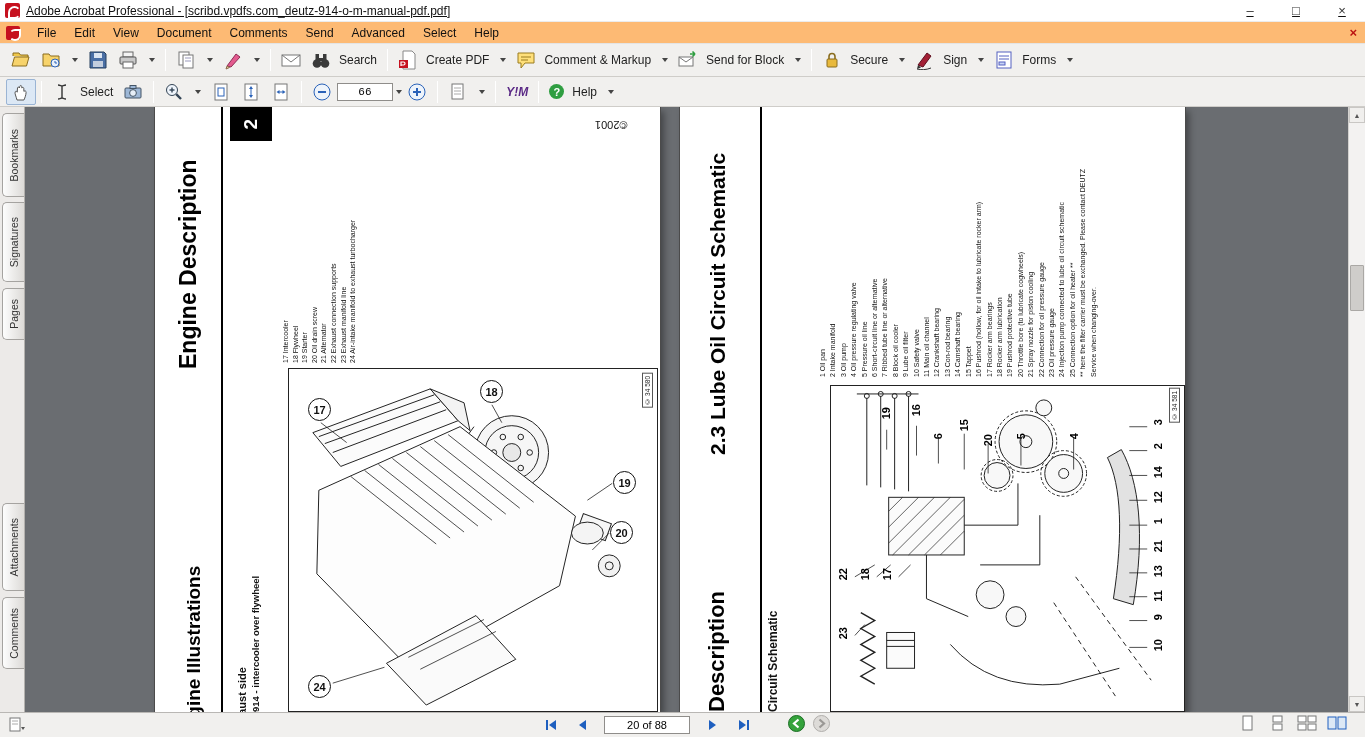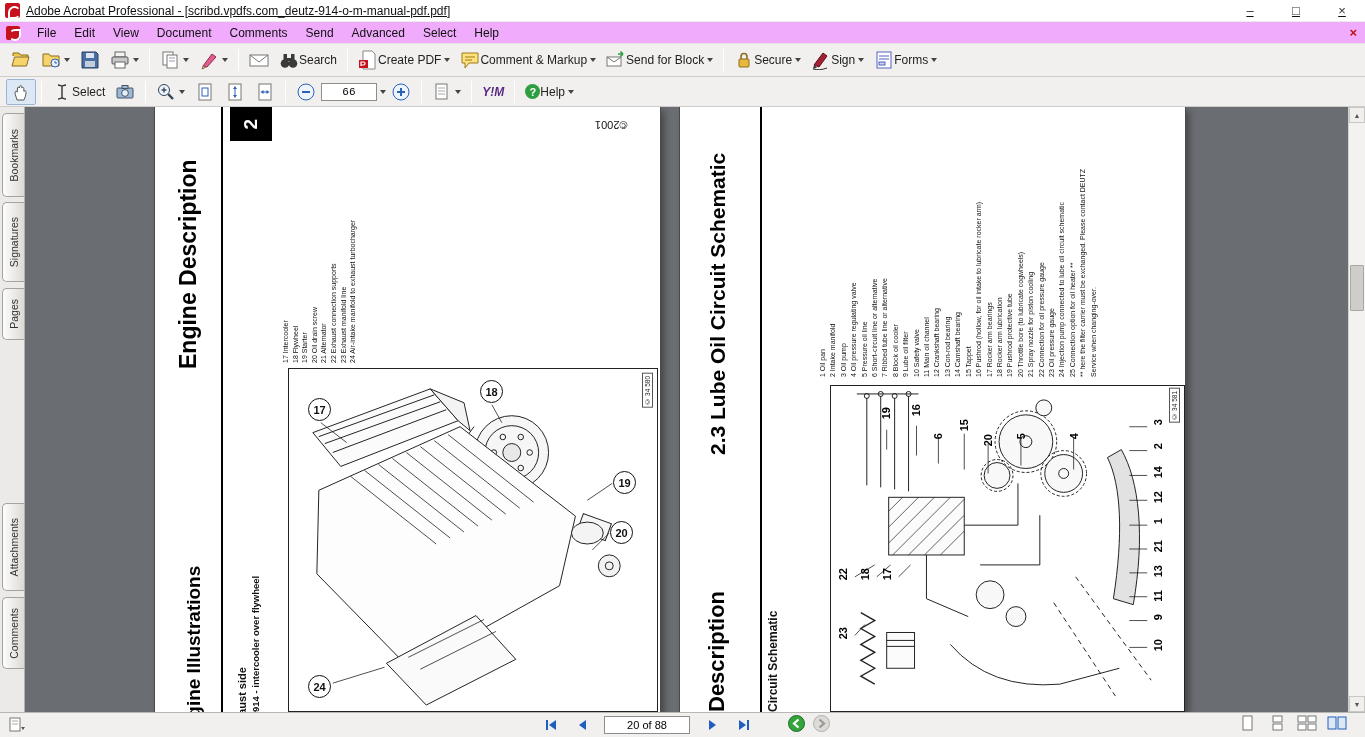--- a/index.html
+++ b/index.html
@@ -9,31 +9,31 @@
 
   
   .titlebar { height:22px; background:#fff; display:flex; align-items:center; padding-left:5px; border-bottom:1px solid #ececec;text-decoration:underline; }
   .app-icon { width:15px; height:15px; background:#c6111f; border-radius:2px; position:relative; flex:0 0 auto; }
   .app-icon::after { content:""; position:absolute; left:3px; top:3px; width:9px; height:9px; border:2px solid #fff; border-radius:50% 50% 50% 0; border-right-color:transparent; }
   .title-text { font-size:12px; margin-left:6px; white-space:nowrap; }
   .win-controls { margin-left:auto; display:flex; height:22px; }
   .win-btn { width:46px; height:22px; display:flex; align-items:center; justify-content:center; font-size:13px; color:#333; }
 
   
-  .menubar { height:22px; background:#f0abfc; display:flex; align-items:center; border-bottom:1px solid #e4e4e4; padding-left:6px; position:relative; }
+  .menubar { height:22px; background:#fdba74; display:flex; align-items:center; border-bottom:1px solid #e4e4e4; padding-left:6px; position:relative; }
   .menu-app-icon { width:14px; height:14px; background:#c6111f; border-radius:2px; margin-right:8px; position:relative; }
   .menu-app-icon::after { content:""; position:absolute; left:3px; top:3px; width:8px; height:8px; border:2px solid #fff; border-radius:50% 0 50% 50%; border-left-color:transparent; }
   .menu-item { font-size:12px; padding:3px 9px; color:#111; cursor:default; }
   .menu-close-x { position:absolute; right:8px; color:#b11; font-weight:bold; font-size:13px; }
 
   
   .toolbar { background:#f1f0ee; border-bottom:1px solid #cfcdc9; display:flex; align-items:center; padding:0 6px; }
   .toolbar1 { height:33px; }
   .toolbar2 { height:30px; }
-  .tbtn { display:flex; align-items:center; gap:0; padding:2px 4px; border:1px solid transparent; border-radius:2px; font-size:12px; color:#222; white-space:nowrap; }
+  .tbtn { display:flex; align-items:center; gap:8px; padding:2px 4px; border:1px solid transparent; border-radius:2px; font-size:12px; color:#222; white-space:nowrap; }
   .tbtn.pressed { border-color:#9ab4d4; background:#dcE8f5; background:#dce8f5; }
   .sep { width:1px; height:22px; background:#c9c7c4; border-right:1px solid #ffffff; margin:0 5px; flex:0 0 auto; }
   .caret { display:inline-block; width:0; height:0; border-left:3px solid transparent; border-right:3px solid transparent; border-top:4px solid #444; margin-left:3px; }
   .ticon { width:20px; height:20px; display:block; }
   .zoom-field { width:56px; height:18px; border:1px solid #8f8d8a; background:#fff; font-size:11px; padding:1px 20px; font-family:Liberation Mono, monospace; }
   .ym-label { color:#5b2a86; font-weight:bold; font-style:italic; font-size:12px; }
   .help-circle { width:15px; height:15px; border-radius:50%; background:#2f9e41; color:#fff; font-size:11px; font-weight:bold; display:flex; align-items:center; justify-content:center; }
 
   
   .main { display:flex; height:605px; }

